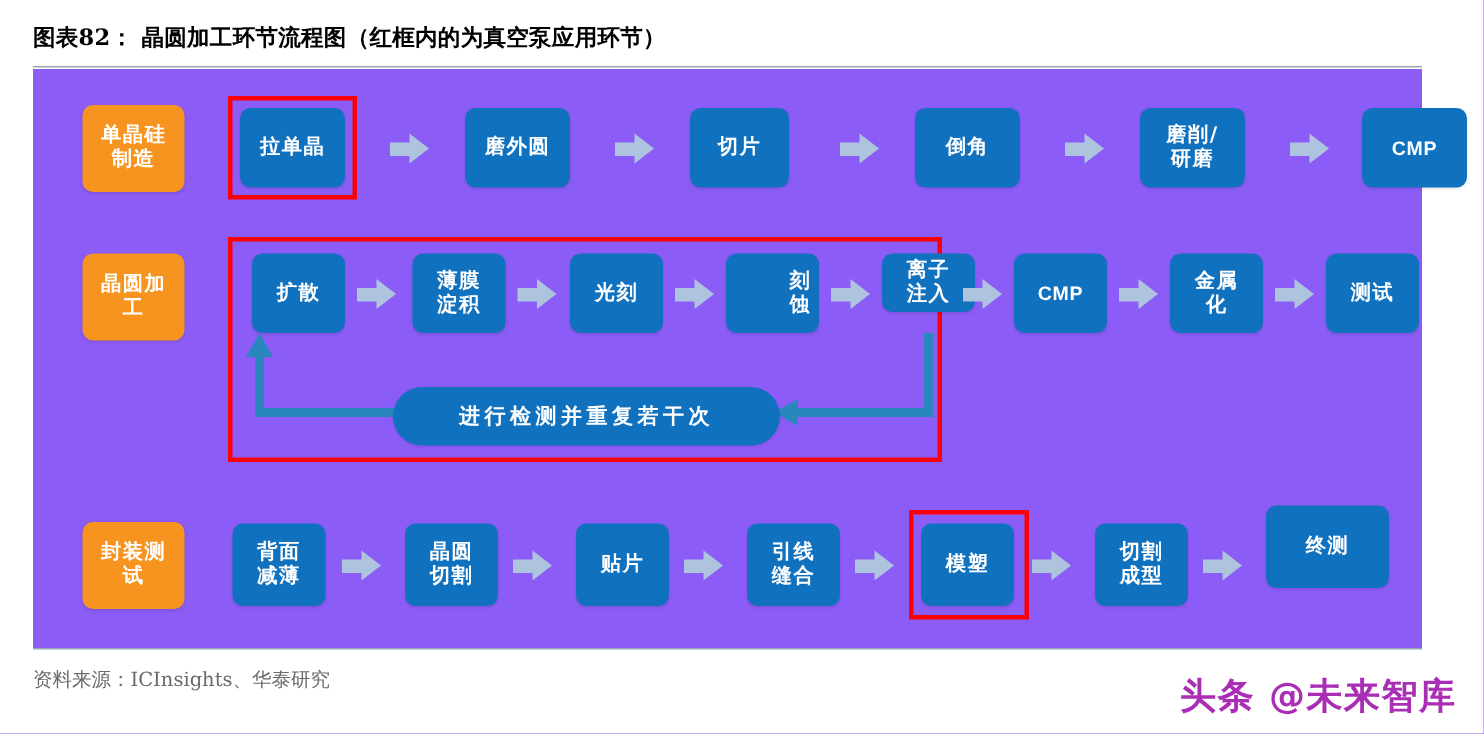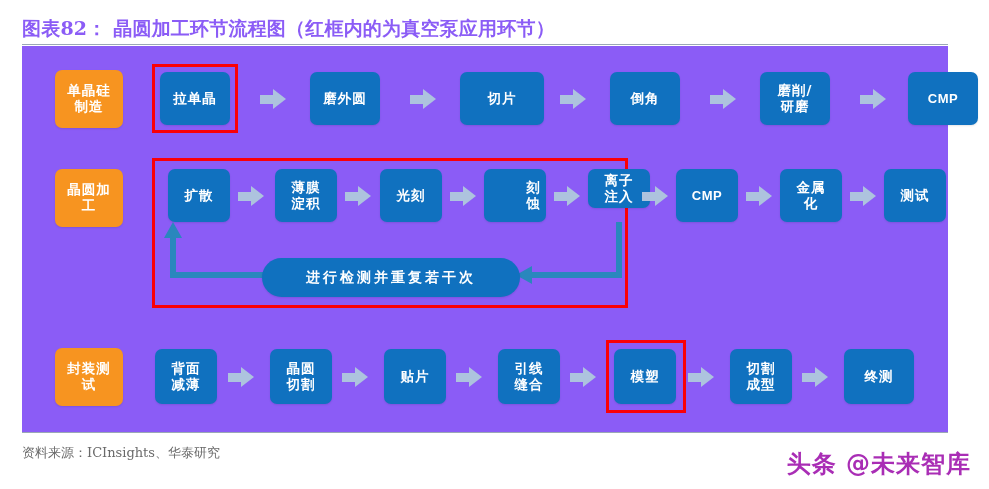--- a/index.html
+++ b/index.html
@@ -9,21 +9,21 @@
     font-family:"Liberation Sans","DejaVu Sans",sans-serif;
     overflow:hidden;
     position:relative;
   }
 
   
   #title-bar{
     position:absolute;left:22px;top:16px;width:926px;height:28px;
   }
   #figure-title{
-    font-size:19px;font-weight:bold;color:#8b5cf6;
+    font-size:15px;font-weight:bold;color:#000000;
     letter-spacing:0.2px;white-space:nowrap;
     font-family:"DejaVu Serif","Liberation Serif",serif;
   }
   #title-rule{
     position:absolute;left:22px;top:44px;width:926px;height:1px;
     background:#9aa8b5;
   }
 
   
   #chart-area{
@@ -135,21 +135,21 @@
 
   <div class="node blue" style="left:288px;top:26px;width:70px;height:53px;">
     <span class="lines">磨外圆</span>
   </div>
 
   <div class="arrow" style="left:388px;top:43px;">
     <div class="shaft"></div>
       <div class="head"></div>
   </div>
 
-  <div class="node blue" style="left:438px;top:26px;width:84px;height:53px;">
+  <div class="node blue" style="left:438px;top:26px;width:66px;height:53px;">
     <span class="lines">切片</span>
   </div>
 
   <div class="arrow" style="left:538px;top:43px;">
     <div class="shaft"></div>
       <div class="head"></div>
   </div>
 
   <div class="node blue" style="left:588px;top:26px;width:70px;height:53px;">
     <span class="lines">倒角</span>
@@ -310,21 +310,21 @@
 
   <div class="node blue" style="left:708px;top:303px;width:62px;height:55px;">
     <span class="lines"><span>切割</span><br><span>成型</span></span>
   </div>
 
   <div class="arrow" style="left:780px;top:321px;">
     <div class="shaft"></div>
       <div class="head"></div>
   </div>
 
-  <div class="node blue" style="left:822px;top:303px;width:70px;height:55px;">
+  <div class="node blue" style="left:822px;top:291px;width:82px;height:55px;">
     <span class="lines">终测</span>
   </div>
 
 </div>
 
 <div id="footer-rule"></div>
 <div id="source-note">资料来源：ICInsights、华泰研究</div>
 <div id="watermark">头条 @未来智库</div>
 
 </body></html>

